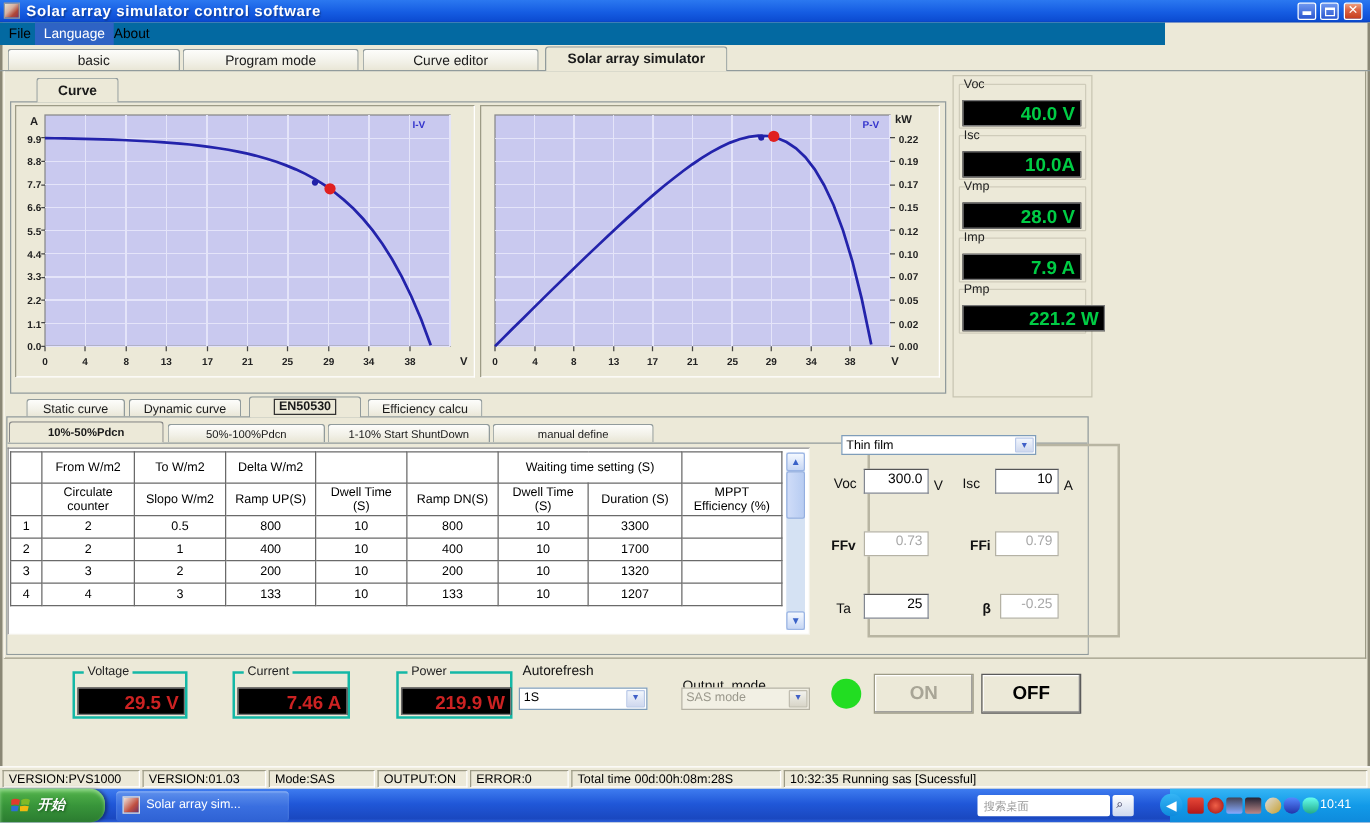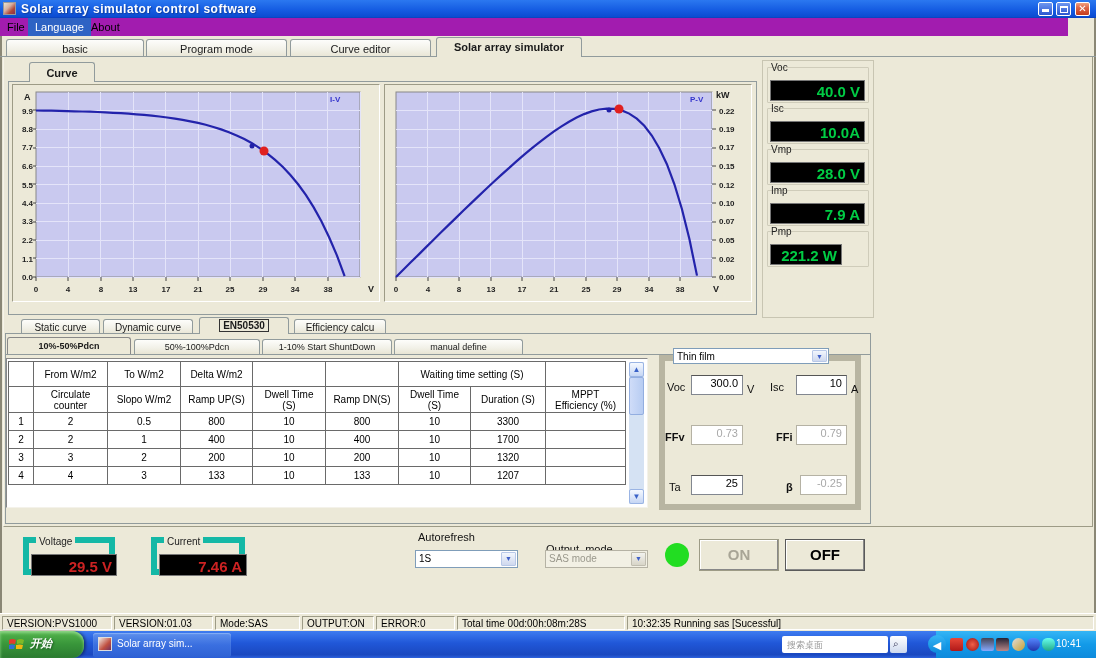--- a/index.html
+++ b/index.html
@@ -7,32 +7,32 @@
 .abs{position:absolute;}
 
 #titlebar{position:absolute;left:0;top:0;width:1096px;height:18px;background:linear-gradient(#2b78f0,#155ce2 55%,#0c4cd2 92%,#0a41b8);}
 #title-ico{position:absolute;left:3px;top:2px;width:13px;height:13px;background:linear-gradient(135deg,#e8e2d2 0%,#d6b0a0 40%,#b04838 70%,#883050);border:1px solid #9a9a9a;}
 #title-txt{position:absolute;left:21px;top:2px;color:#fff;font-size:12px;font-weight:bold;letter-spacing:0.5px;text-shadow:1px 1px 1px #1040a0;}
 .capbtn{position:absolute;top:2px;width:15px;height:14px;border:1px solid #fff;border-radius:2px;color:#fff;font-size:10px;line-height:12px;text-align:center;}
 #btn-min{left:1038px;background:linear-gradient(#6f97ef,#2a56d0);}
 #btn-max{left:1056px;background:linear-gradient(#6f97ef,#2a56d0);}
 #btn-cls{left:1075px;background:linear-gradient(#f0a080,#dd6547 40%,#c43c1d);}
 
-#menubar{position:absolute;left:0;top:18px;width:1068px;height:18px;background:#a21caf;font-size:11px;padding-left:34px;}
+#menubar{position:absolute;left:0;top:18px;width:932px;height:18px;background:#0369a1;font-size:11px;padding-left:34px;}
 .menu-item{position:absolute;top:0;height:18px;line-height:18px;padding:0 7px;color:#000;}
 #mi-lang{background:#2e63c4;color:#fff;}
 
 .tab{position:absolute;background:linear-gradient(#fdfdfb,#f2f1e8 55%,#e8e5d4);border:1px solid #919b9c;border-bottom:none;border-radius:3px 3px 0 0;text-align:center;font-size:11px;color:#1a1a1a;}
 #tabline{position:absolute;left:0px;top:56px;width:1096px;height:1px;background:#919b9c;}
 .lcdgrp{position:absolute;width:102px;height:40px;}
 .lcdgrp .glab{position:absolute;left:4px;top:-1px;font-size:10px;color:#222;background:transparent;z-index:2;}
 .lcdgrp .gbox{position:absolute;left:0;top:4px;right:0;bottom:0;border:1px solid #cfccba;border-radius:1px;}
 .lcd{position:absolute;background:#000;border:1px solid #777;color:#00cc44;font-weight:bold;text-align:right;}
 
-.grp{position:absolute;border:6px solid #14b8a6;}
+.grp{position:absolute;border:2px solid #14b8a6;margin-left:35px;}
 .grp .glab{position:absolute;left:7px;top:-7px;font-size:10px;color:#222;background:#ece9d8;padding:0 3px;}
 .combo{position:absolute;background:#fff;border:1px solid #7f9db9;font-size:10px;}
 .combo .cbtxt{position:absolute;left:3px;top:2px;}
 .combo .cbbtn{position:absolute;right:1px;top:1px;bottom:1px;width:15px;background:linear-gradient(#f2f6fd,#cfd8ee);border:1px solid #b8c8e8;border-radius:1px;font-size:8px;color:#3b5ed8;text-align:center;}
 .cbbtn:after{content:"▼";position:absolute;left:3px;top:2px;font-size:7px;color:#4060c8;}
 td{border:1px solid #6a6a6a;text-align:center;padding:0;overflow:hidden;}
 .inp{position:absolute;background:#fff;border:1px solid #828790;border-top-color:#555;font-size:11px;text-align:right;padding:1px 4px 0 0;}
 .ilab{position:absolute;font-size:11px;color:#111;}
 
 #statusbar{position:absolute;left:0;top:613px;width:1096px;height:18px;background:#ece9d8;border-top:1px solid #fff;}
@@ -243,21 +243,21 @@
     <div class="lcd" style="left:3px;top:17px;width:95px;height:21px;font-size:15px;padding:2px 4px 0 0;">28.0 V</div>
   </div>
   <div class="lcdgrp" style="left:767px;top:186px;">
     <div class="gbox"></div>
       <div class="glab">Imp</div>
     <div class="lcd" style="left:3px;top:17px;width:95px;height:21px;font-size:15px;padding:2px 4px 0 0;">7.9 A</div>
   </div>
   <div class="lcdgrp" style="left:767px;top:227px;">
     <div class="gbox"></div>
       <div class="glab">Pmp</div>
-    <div class="lcd" style="left:3px;top:17px;width:72px;height:21px;font-size:15px;padding:2px 4px 0 0;">221.2 W</div>
+    <div class="lcd" style="left:3px;top:17px;width:114px;height:21px;font-size:15px;padding:2px 4px 0 0;">221.2 W</div>
   </div>
 
   <div class="tab" style="left:21px;top:319px;width:79px;height:15px;line-height:15px;font-size:10px;">Static curve</div>
   <div class="tab" style="left:103px;top:319px;width:90px;height:15px;line-height:15px;font-size:10px;">Dynamic curve</div>
   <div class="tab" style="left:199px;top:317px;width:90px;height:17px;line-height:16px;font-size:10px;background:#ece9d8;z-index:3;"><span style="border:1px solid #333;padding:0px 3px;font-weight:bold;">EN50530</span></div>
   <div class="tab" style="left:294px;top:319px;width:92px;height:15px;line-height:15px;font-size:10px;">Efficiency calcu</div>
   <div class="abs" style="left:5px;top:333px;width:866px;height:191px;border:1px solid #919b9c;background:#ece9d8;"></div>
   <div class="tab" style="left:7px;top:337px;width:124px;height:17px;line-height:17px;font-size:9px;font-weight:bold;background:#ece9d8;z-index:3;border-color:#888;">10%-50%Pdcn</div>
   <div class="tab" style="left:134px;top:339px;width:126px;height:15px;line-height:15px;font-size:9px;">50%-100%Pdcn</div>
   <div class="tab" style="left:262px;top:339px;width:130px;height:15px;line-height:15px;font-size:9px;">1-10% Start ShuntDown</div>
@@ -373,20 +373,24 @@
   <div class="inp" style="left:800px;top:475px;width:47px;height:20px;color:#a8a8a8;border-color:#b5b2a4;">-0.25</div>
 
   <div class="grp" style="left:23px;top:537px;width:92px;height:38px;">
     <div class="glab">Voltage</div>
     <div class="lcd" style="left:2px;top:11px;width:86px;height:22px;font-size:15px;color:#cc2222;padding:3px 4px 0 0;">29.5 V</div>
   </div>
   <div class="grp" style="left:151px;top:537px;width:94px;height:38px;">
     <div class="glab">Current</div>
     <div class="lcd" style="left:2px;top:11px;width:88px;height:22px;font-size:15px;color:#cc2222;padding:3px 4px 0 0;">7.46 A</div>
   </div>
+  <div class="grp" style="left:282px;top:537px;width:93px;height:38px;">
+    <div class="glab">Power</div>
+    <div class="lcd" style="left:2px;top:11px;width:88px;height:22px;font-size:15px;color:#cc2222;padding:3px 4px 0 0;">219.9 W</div>
+  </div>
   <div class="ilab" style="left:418px;top:531px;">Autorefresh</div>
   <div class="combo" style="left:415px;top:550px;width:103px;height:18px;">
       <span class="cbtxt">1S</span>
       <span class="cbbtn"></span>
     </div>
   <div class="ilab" style="left:546px;top:543px;">Output_mode</div>
   <div class="combo" style="left:545px;top:550px;width:103px;height:18px;background:#f2f0e4;border-color:#b5b2a4;">
       <span class="cbtxt" style="color:#9a988c;">SAS mode</span>
       <span class="cbbtn" style="background:linear-gradient(#f2f2ee,#d8d5c8);border-color:#c0bdb0;"></span>
     </div>

